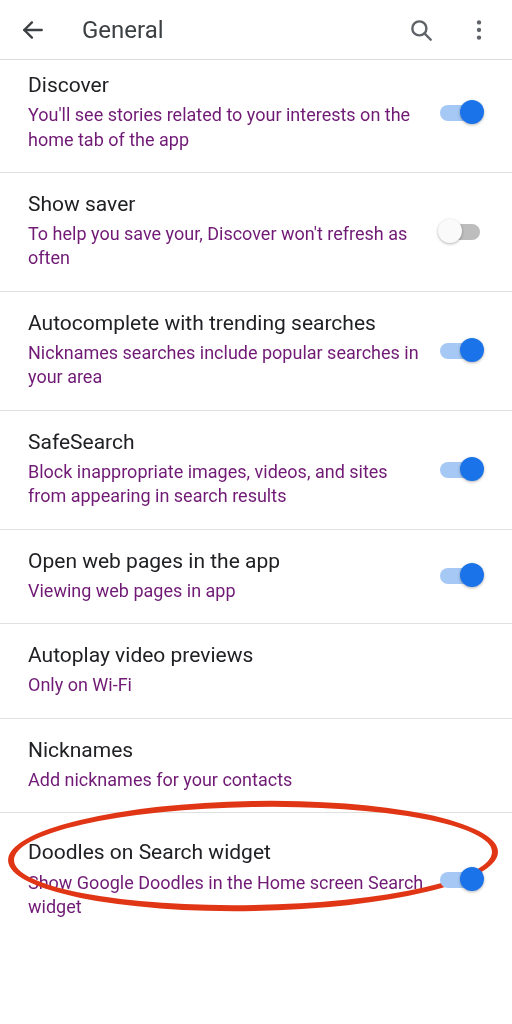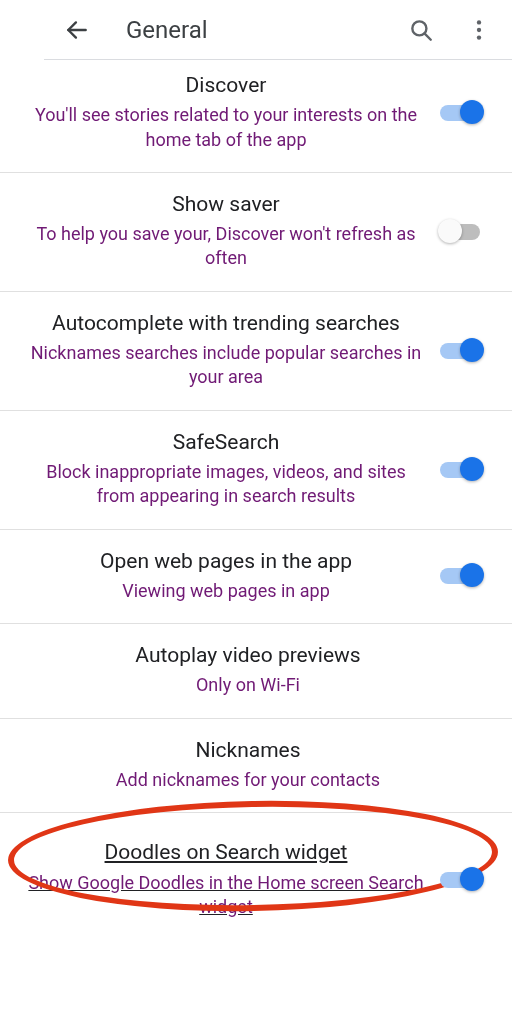--- a/index.html
+++ b/index.html
@@ -8,21 +8,20 @@
     background: #ffffff;
     width: 512px;
     color: #202124;
   }
   .appbar {
     display: flex;
     align-items: center;
     height: 60px;
     padding: 0 18px;
     border-bottom: 1px solid #dadce0;
-    margin-left: 44px;
   }
   .appbar .title {
     font-size: 24px;
     color: #3c4043;
     margin-left: 34px;
     flex: 1;
   }
   .icon-btn {
     width: 30px;
     height: 30px;
@@ -34,23 +33,22 @@
   }
   .icon-btn svg { width: 26px; height: 26px; }
   .appbar .icon-btn + .icon-btn { margin-left: 28px; }
   .list { padding-bottom: 20px; }
   .row {
     padding: 18px 28px 20px 28px;
     display: flex;
     align-items: center;
     border-bottom: 1px solid #e0e0e0;
     position: relative;
-    text-align: center;
-  }
-  .row.no-border { border-bottom: none; text-decoration: underline; }
+  }
+  .row.no-border { border-bottom: none; }
   .row .text { flex: 1; padding-right: 16px; }
   .row .t1 {
     font-size: 21px;
     color: #202124;
     line-height: 1.3;
     margin-bottom: 4px;
   }
   .row .t2 {
     font-size: 18px;
     color: #701a75;

